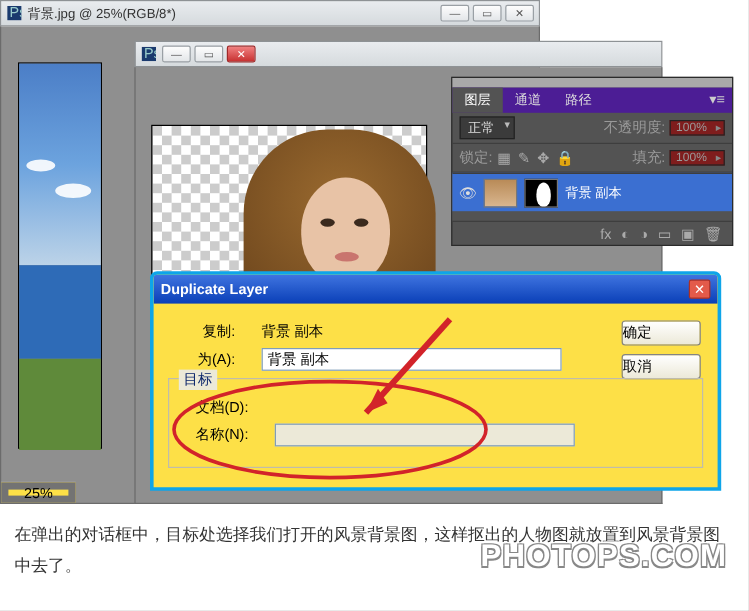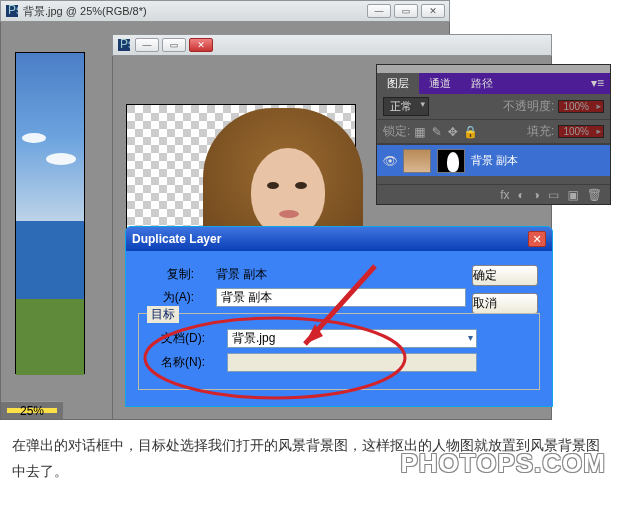--- a/index.html
+++ b/index.html
@@ -58,21 +58,21 @@
 .vis{width:14px;height:14px;display:flex;align-items:center;justify-content:center;color:#ddd;font-size:12px}
 .thumb{width:28px;height:24px;border:1px solid #777;background:#fff}
 .thumb.t-photo{background:linear-gradient(#b98b58,#d9b68f)}
 .thumb.t-mask{background:#000;position:relative}
 .thumb.t-mask::after{content:"";position:absolute;left:9px;top:2px;width:12px;height:20px;background:#fff;border-radius:50% 50% 40% 40%}
 .layer .name{font-size:11px}
 .layer .name.ital{font-style:italic}
 .panel-foot{height:20px;display:flex;justify-content:flex-end;align-items:center;gap:8px;padding:0 8px;color:#aaa;font-size:11px;border-top:1px solid #3e3e3e}
 
 
-.dialog{position:absolute;left:125px;top:226px;width:428px;background:#3b82f6;border:1px solid #0ea5e9;border-radius:6px 6px 0 0;overflow:hidden}
+.dialog{position:absolute;left:125px;top:226px;width:476px;background:#fde047;border:3px solid #0ea5e9;border-radius:6px 6px 0 0;overflow:hidden}
 .dlg-title{height:24px;background:linear-gradient(#3f74e0,#0a3fb7);display:flex;align-items:center;padding:0 6px}
 .dlg-title .txt{flex:1;color:#fff;font-weight:bold;font-size:12px}
 .dlg-close{width:18px;height:16px;background:#e35a4a;border:1px solid #b03022;border-radius:2px;color:#fff;display:flex;align-items:center;justify-content:center;font-size:11px}
 .dlg-body{padding:10px 12px 16px 12px;position:relative}
 .dlg-row{display:flex;align-items:center;margin:5px 0;gap:22px}
 .dlg-label{width:56px;text-align:right;color:#000;font-size:12px}
 .dlg-stat{color:#000;font-size:12px}
 .dlg-input{height:19px;border:1px solid #7f9db9;background:#fff;padding:0 4px;font-size:12px}
 .dlg-input.combo{width:250px;position:relative}
 .dlg-input.combo::after{content:"▾";position:absolute;right:3px;top:2px;color:#33629c;font-size:10px}
@@ -211,21 +211,20 @@
       </div>
       <div class="dlg-row">
         <div class="dlg-label">为(A):</div>
         <input class="dlg-input" style="width: 250px;" value="背景 副本">
       </div>
 
       <div class="fieldset">
         <div class="legend">目标</div>
         <div class="dlg-row">
           <div class="dlg-label">文档(D):</div>
-          <div class="dlg-input combo">背景.jpg</div>
         </div>
         <div class="dlg-row">
           <div class="dlg-label">名称(N):</div>
           <input class="dlg-input" style="width: 250px; background: rgb(236, 233, 216);" disabled="" value="">
         </div>
       </div>
     </div>
   </div>
 
   <svg class="anno">

